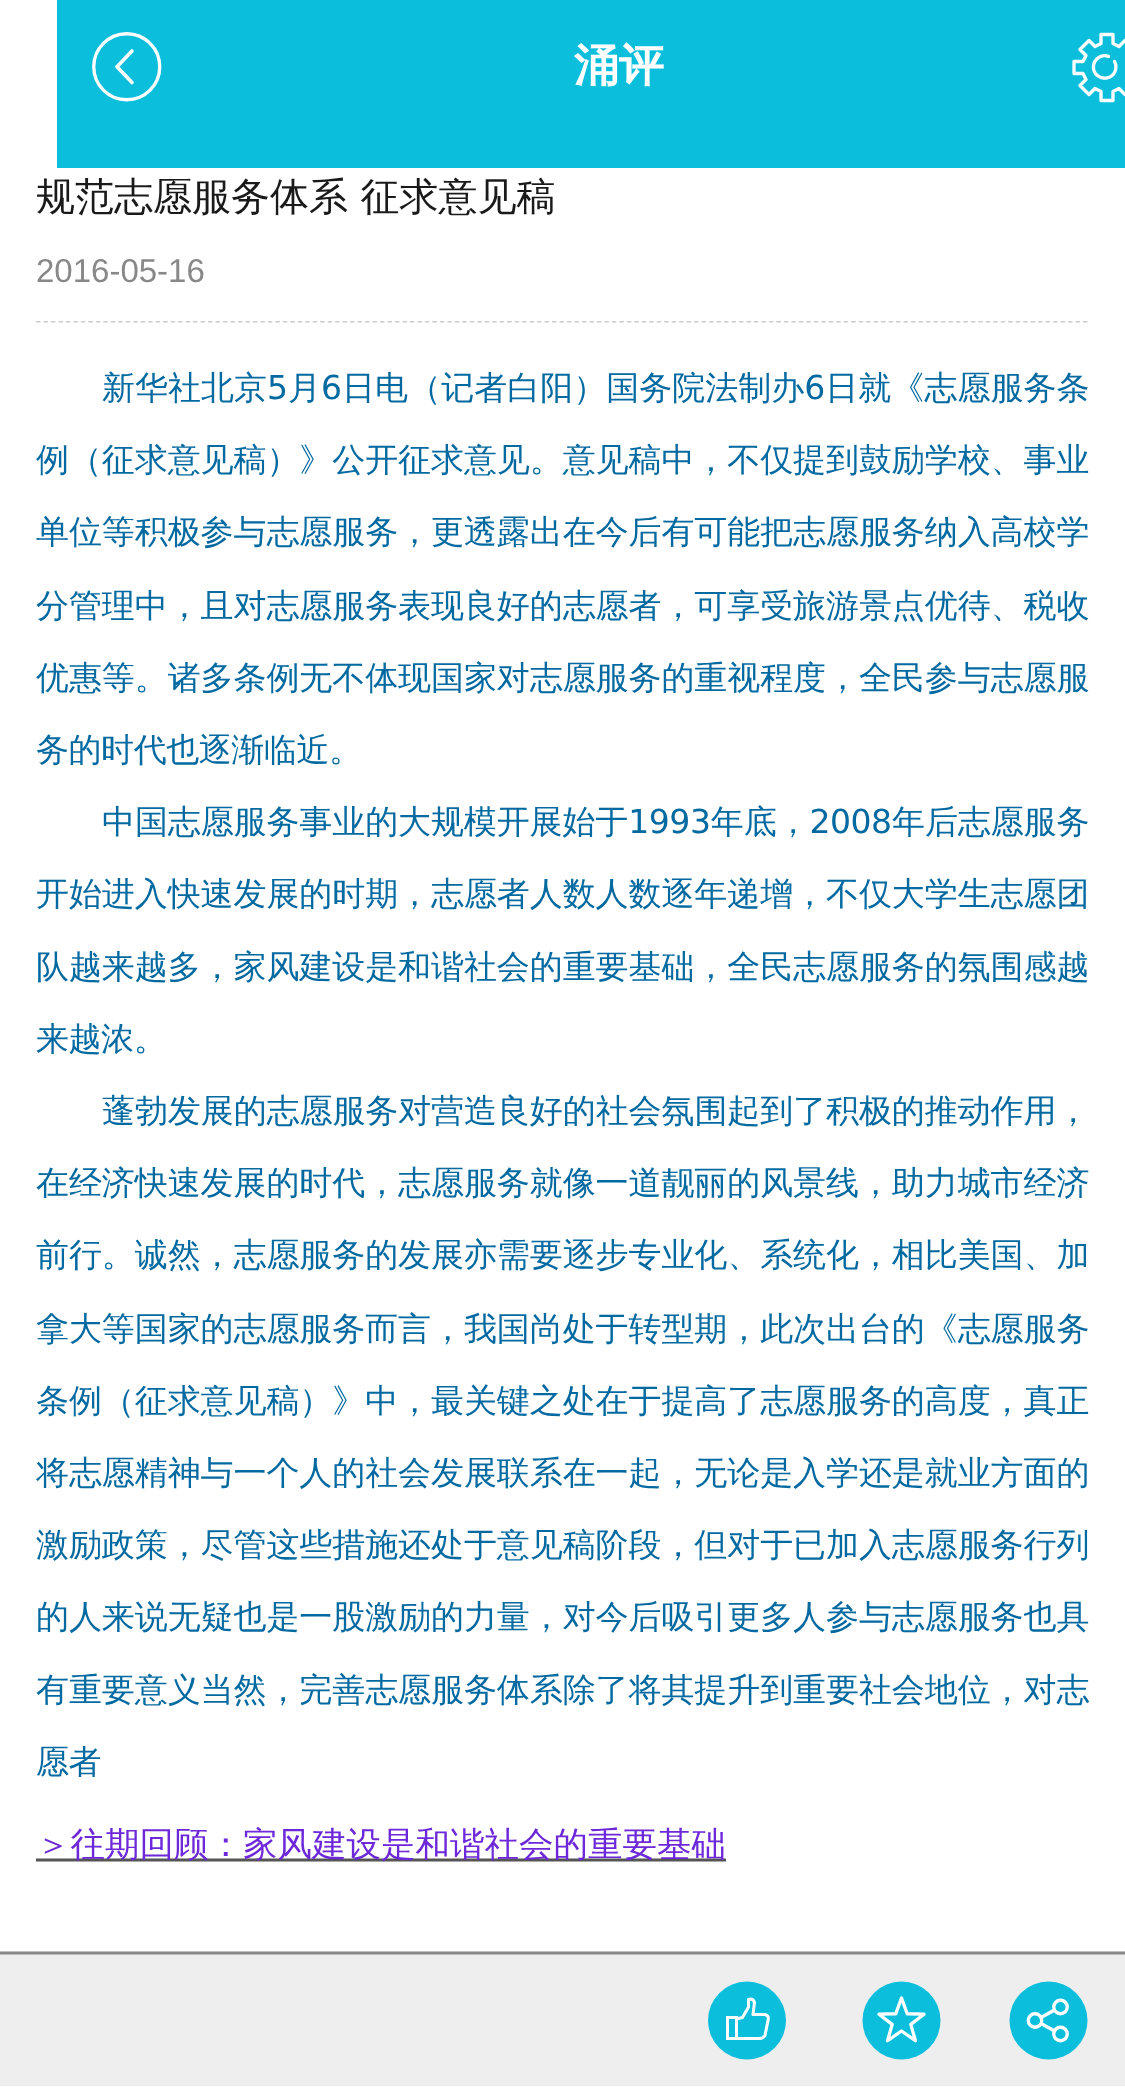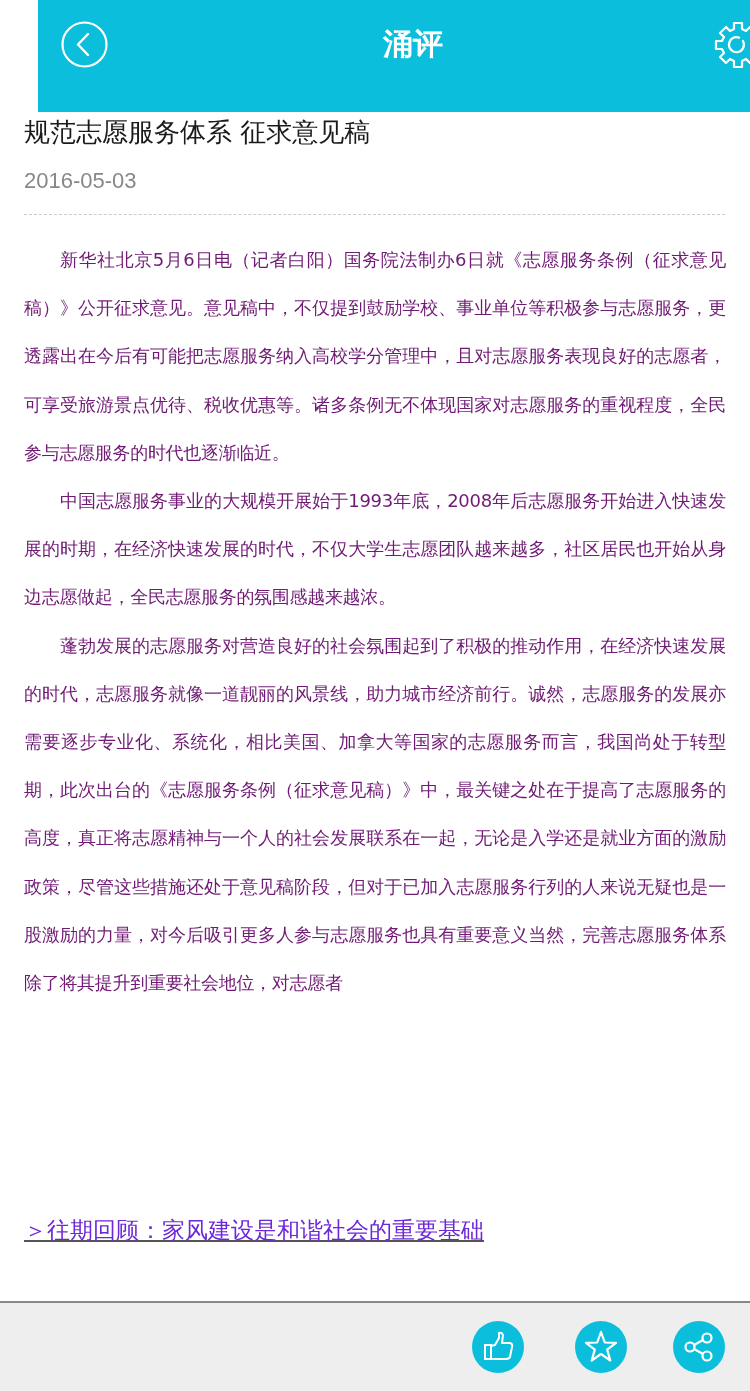--- a/index.html
+++ b/index.html
@@ -63,23 +63,23 @@
       border-top: 1px dashed #cccccc;
     }
     .article-body {
       position: absolute;
       left: 24px; top: 236px;
       width: 702px;
       height: 960px;
       overflow: hidden;
     }
     .article-body p {
-      font-size: 18px;
+      font-size: 22px;
       line-height: 48.2px;
-      color: #701a75;
+      color: #0369a1;
       text-indent: 2em;
       text-align: justify;
       letter-spacing: -0.3px;
     }
     .prev-link {
       position: absolute;
       left: 24px; top: 1212px;
       font-size: 23px;
       color: #6d28d9;
       text-decoration: underline;
@@ -121,26 +121,26 @@
   <div class="title">涌评</div>
   <div class="settings-btn">
     <svg width="50" height="50" viewBox="0 0 50 50">
       <path d="M21,3 L29,3 L29,9 L33,11 L37,7 L43,13 L39,17 L41,21 L47,21 L47,29 L41,29 L39,33 L43,37 L37,43 L33,39 L29,41 L29,47 L21,47 L21,41 L17,39 L13,43 L7,37 L11,33 L9,29 L3,29 L3,21 L9,21 L11,17 L7,13 L13,7 L17,11 L21,9 Z" fill="none" stroke="#ffffff" stroke-width="2.2" stroke-linejoin="round"></path>
       <path d="M30,21 A7.5,7.5 0 1 1 26,17.6" fill="none" stroke="#ffffff" stroke-width="2.2" stroke-linecap="round"></path>
     </svg>
   </div>
 </div>
 
 <div class="article-title">规范志愿服务体系 征求意见稿</div>
-<div class="article-date">2016-05-03</div>
+<div class="article-date">2016-05-16</div>
 <div class="divider"></div>
 
 <div class="article-body">
   <p>新华社北京5月6日电（记者白阳）国务院法制办6日就《志愿服务条例（征求意见稿）》公开征求意见。意见稿中，不仅提到鼓励学校、事业单位等积极参与志愿服务，更透露出在今后有可能把志愿服务纳入高校学分管理中，且对志愿服务表现良好的志愿者，可享受旅游景点优待、税收优惠等。诸多条例无不体现国家对志愿服务的重视程度，全民参与志愿服务的时代也逐渐临近。</p>
-  <p>中国志愿服务事业的大规模开展始于1993年底，2008年后志愿服务开始进入快速发展的时期，在经济快速发展的时代，不仅大学生志愿团队越来越多，社区居民也开始从身边志愿做起，全民志愿服务的氛围感越来越浓。</p>
+  <p>中国志愿服务事业的大规模开展始于1993年底，2008年后志愿服务开始进入快速发展的时期，志愿者人数人数逐年递增，不仅大学生志愿团队越来越多，家风建设是和谐社会的重要基础，全民志愿服务的氛围感越来越浓。</p>
   <p>蓬勃发展的志愿服务对营造良好的社会氛围起到了积极的推动作用，在经济快速发展的时代，志愿服务就像一道靓丽的风景线，助力城市经济前行。诚然，志愿服务的发展亦需要逐步专业化、系统化，相比美国、加拿大等国家的志愿服务而言，我国尚处于转型期，此次出台的《志愿服务条例（征求意见稿）》中，最关键之处在于提高了志愿服务的高度，真正将志愿精神与一个人的社会发展联系在一起，无论是入学还是就业方面的激励政策，尽管这些措施还处于意见稿阶段，但对于已加入志愿服务行列的人来说无疑也是一股激励的力量，对今后吸引更多人参与志愿服务也具有重要意义当然，完善志愿服务体系除了将其提升到重要社会地位，对志愿者</p>
 </div>
 
 <a class="prev-link">＞往期回顾：家风建设是和谐社会的重要基础</a>
 
 <div class="bottom-bar">
   <div class="action-btn like-btn">
     <svg width="52" height="52" viewBox="0 0 52 52">
       <rect x="13" y="24" width="6" height="14" fill="none" stroke="#ffffff" stroke-width="2"></rect>
       <path d="M19,25 L23,24 L27,17 L27,12 Q30,11 31,14 L30,22 L38,22 Q41,23 40,26 L38,36 Q37,38 34,38 L19,38" fill="none" stroke="#ffffff" stroke-width="2" stroke-linejoin="round"></path>

